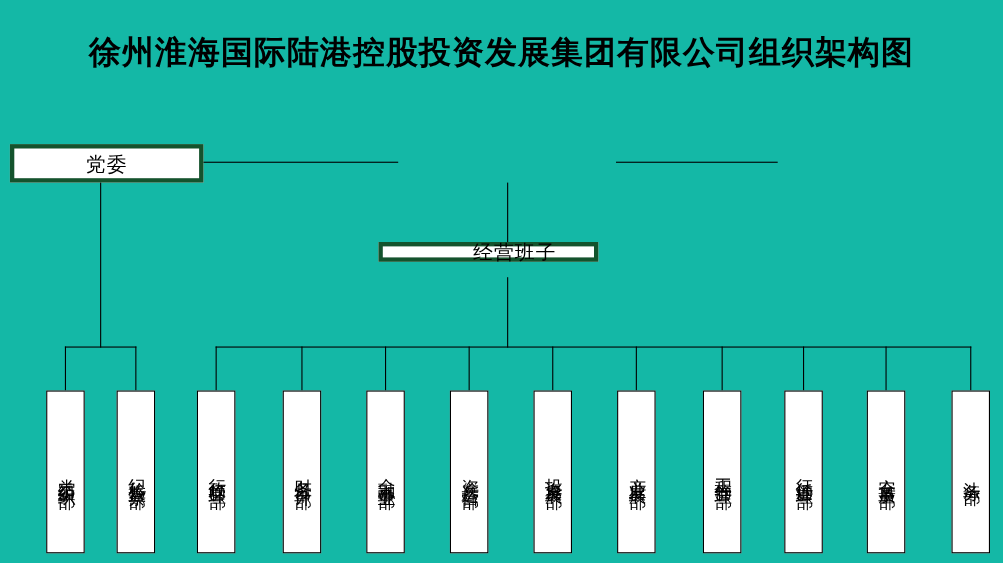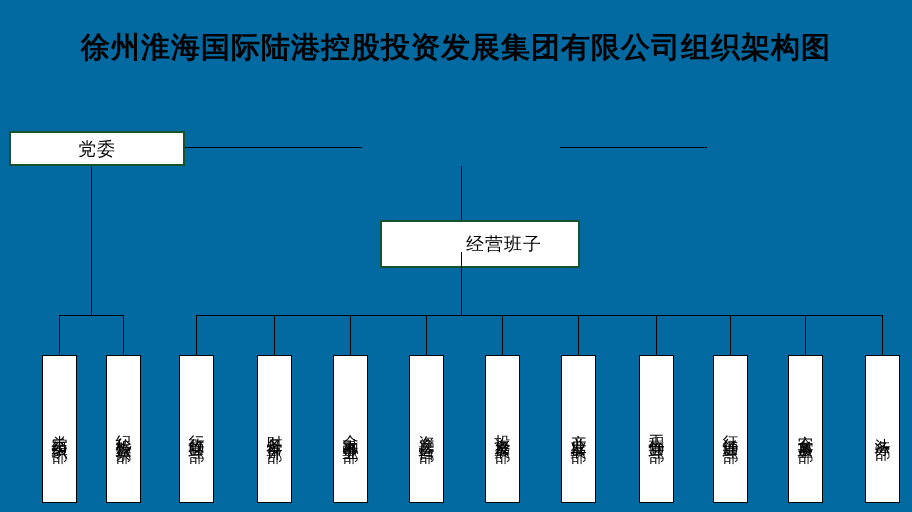--- a/index.html
+++ b/index.html
@@ -5,51 +5,51 @@
   html, body {
     margin: 0;
     padding: 0;
     background: #ffffff;
     font-family: "Liberation Serif", "DejaVu Serif", serif;
   }
   #canvas {
     position: relative;
     width: 912px;
     height: 512px;
-    background: #0369a1;
+    background: #14b8a6;
     overflow: hidden;
     color: #000000;
   }
   .title {
     position: absolute;
     left: 0;
     right: 0;
     top: 28px;
     text-align: center;
     font-size: 29px;
     font-weight: bold;
     letter-spacing: 1px;
     white-space: nowrap;
   }
   .hbox {
     position: absolute;
     box-sizing: border-box;
-    border: 2px solid #14532d;
+    border: 4px solid #14532d;
     background: #ffffff;
     display: flex;
     align-items: center;
     justify-content: center;
     font-size: 18px;
     letter-spacing: 1px;
     white-space: nowrap;
   }
   #box-party       { left: 9px;   top: 131px; width: 176px; height: 35px; }
   #box-board       { left: 362px; top: 131px; width: 198px; height: 35px; }
   #box-supervisory { left: 707px; top: 131px; width: 194px; height: 35px; }
-  #box-management  { left: 380px; top: 220px; width: 200px; height: 48px; padding-left: 48px; }
+  #box-management  { left: 344px; top: 220px; width: 200px; height: 18px; padding-left: 48px; }
 
   .line {
     position: absolute;
     background: #000000;
   }
   
   #l-party-board       { left: 185px; top: 147px; width: 177px; height: 1px; }
   #l-board-supervisory { left: 560px; top: 147px; width: 147px; height: 1px; }
   
   #l-board-mgmt  { left: 461px; top: 166px; width: 1px; height: 54px; }

